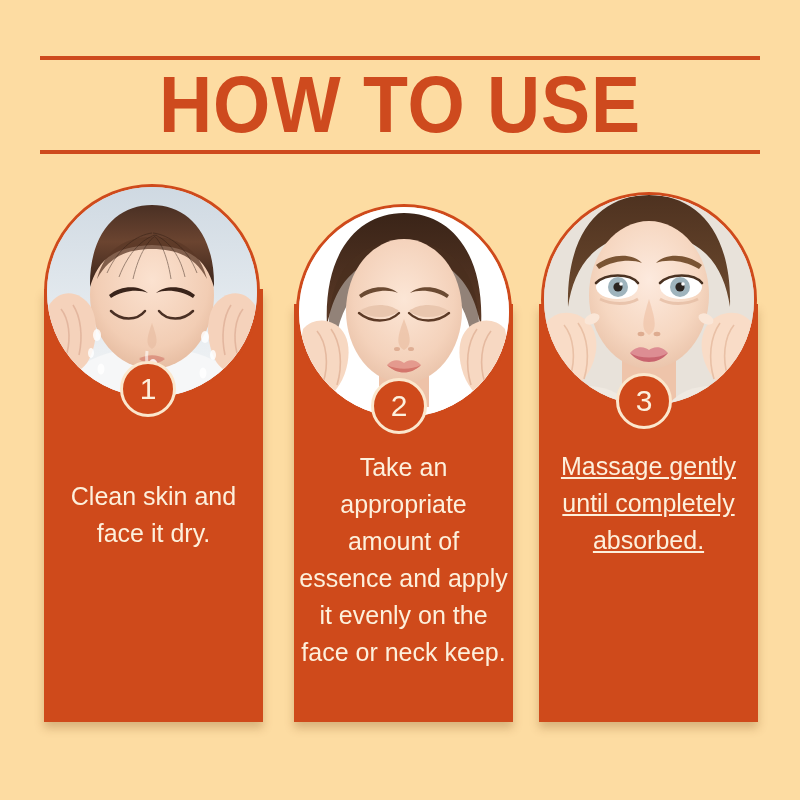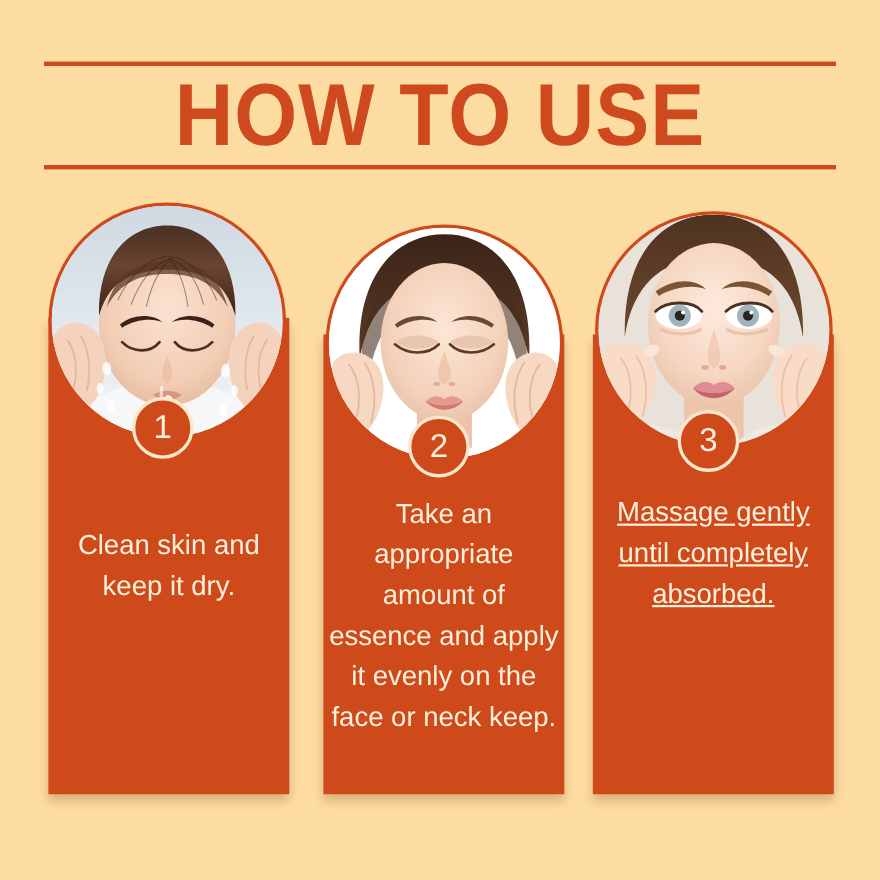--- a/index.html
+++ b/index.html
@@ -218,21 +218,21 @@
             <ellipse cx="106" cy="180" rx="5" ry="8"></ellipse>
             <ellipse cx="116" cy="196" rx="4" ry="7"></ellipse>
             <ellipse cx="96" cy="196" rx="3" ry="5"></ellipse>
           </g>
           <path d="M100 164 C98 180 104 194 108 206" stroke="#ffffff" stroke-width="3" fill="none" opacity="0.6"></path>
         </svg>
       </div>
 
       <div class="badge">1</div>
 
-      <div class="step-text">Clean skin and keep it dry.</div>
+      <div class="step-text">Clean skin and face it dry.</div>
     </div>
 
     <div class="step step-2">
       <div class="card"></div>
 
       <div class="photo">
         <svg viewBox="0 0 210 210" preserveAspectRatio="xMidYMid slice" aria-hidden="true">
           <defs>
             <radialGradient id="skin2" cx="50%" cy="42%" r="66%">
               <stop offset="0%" stop-color="#fce6d6"></stop>

